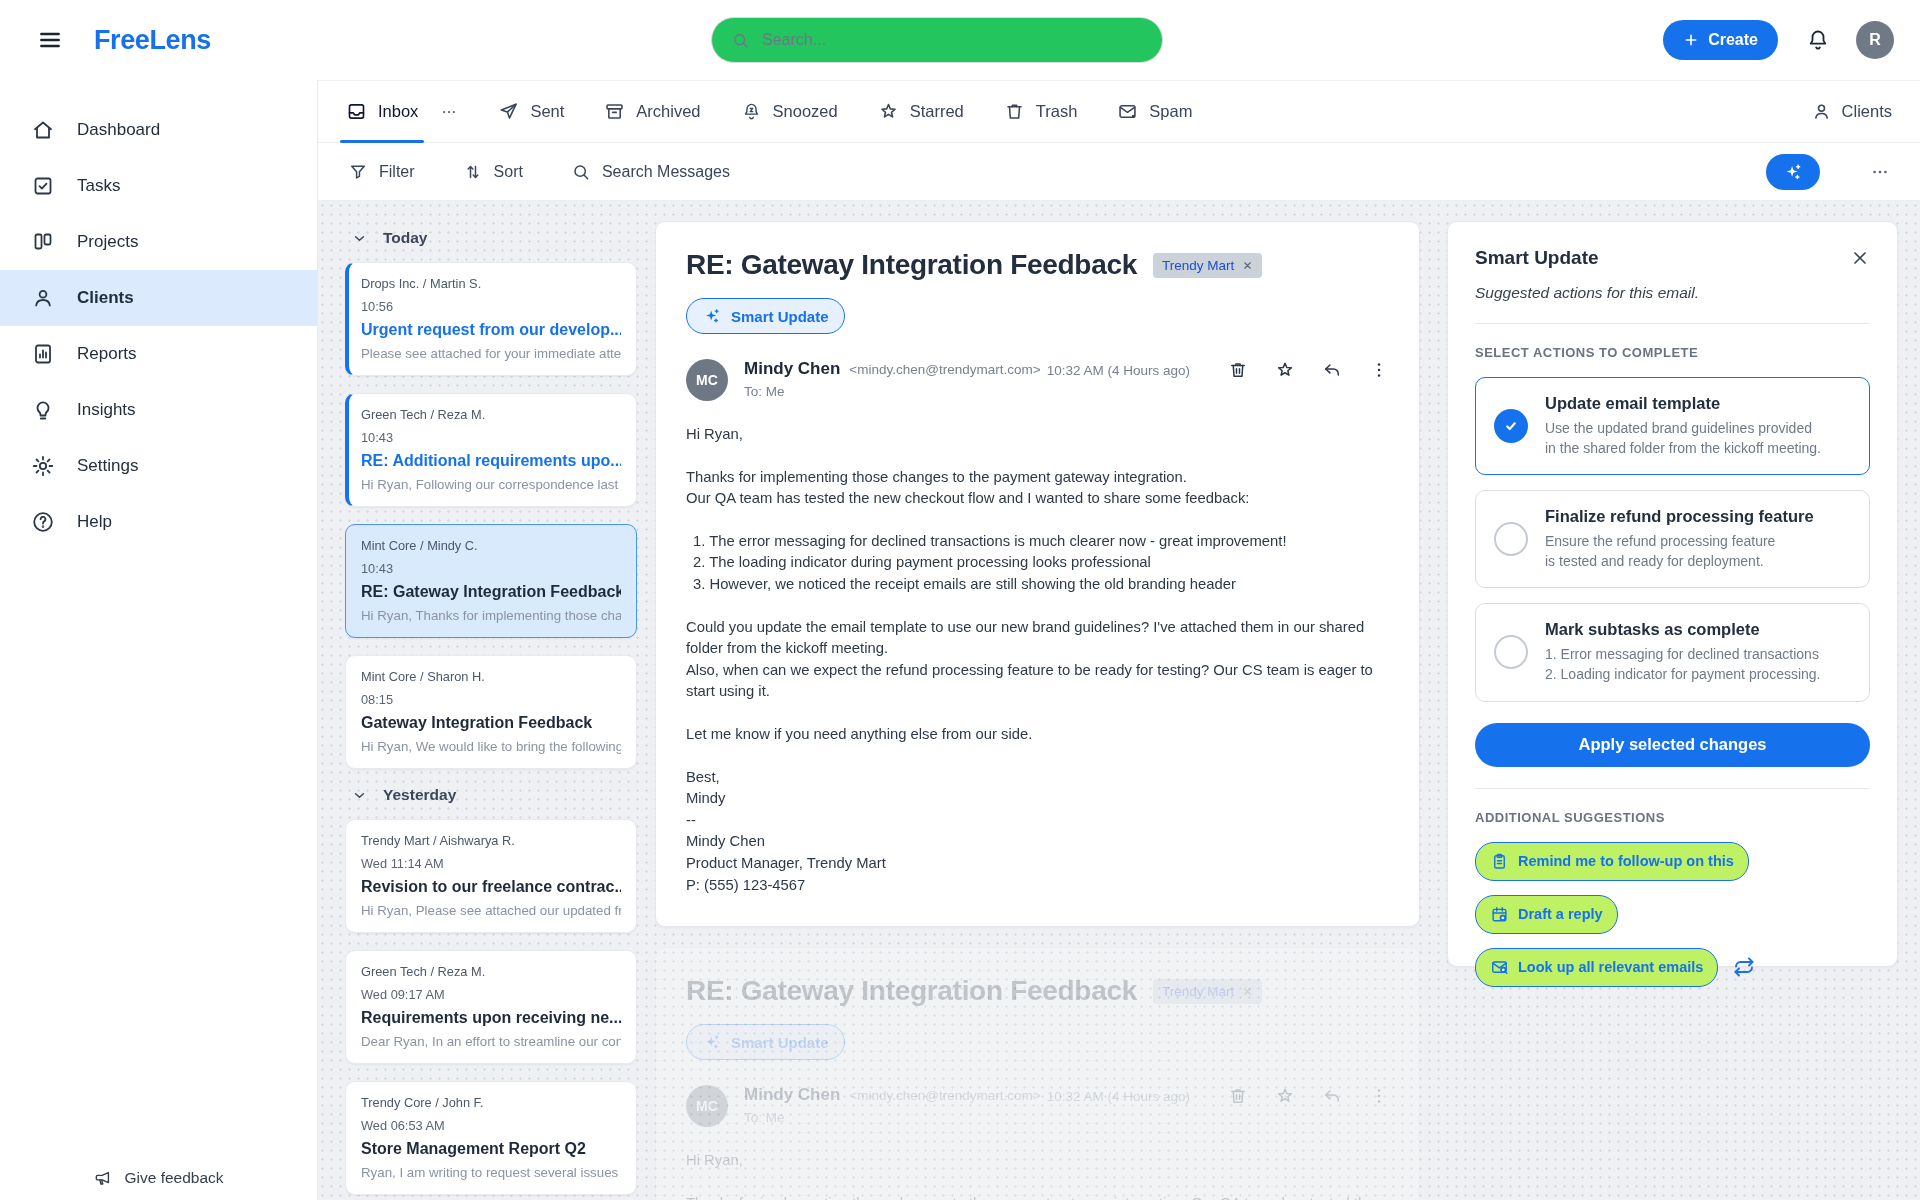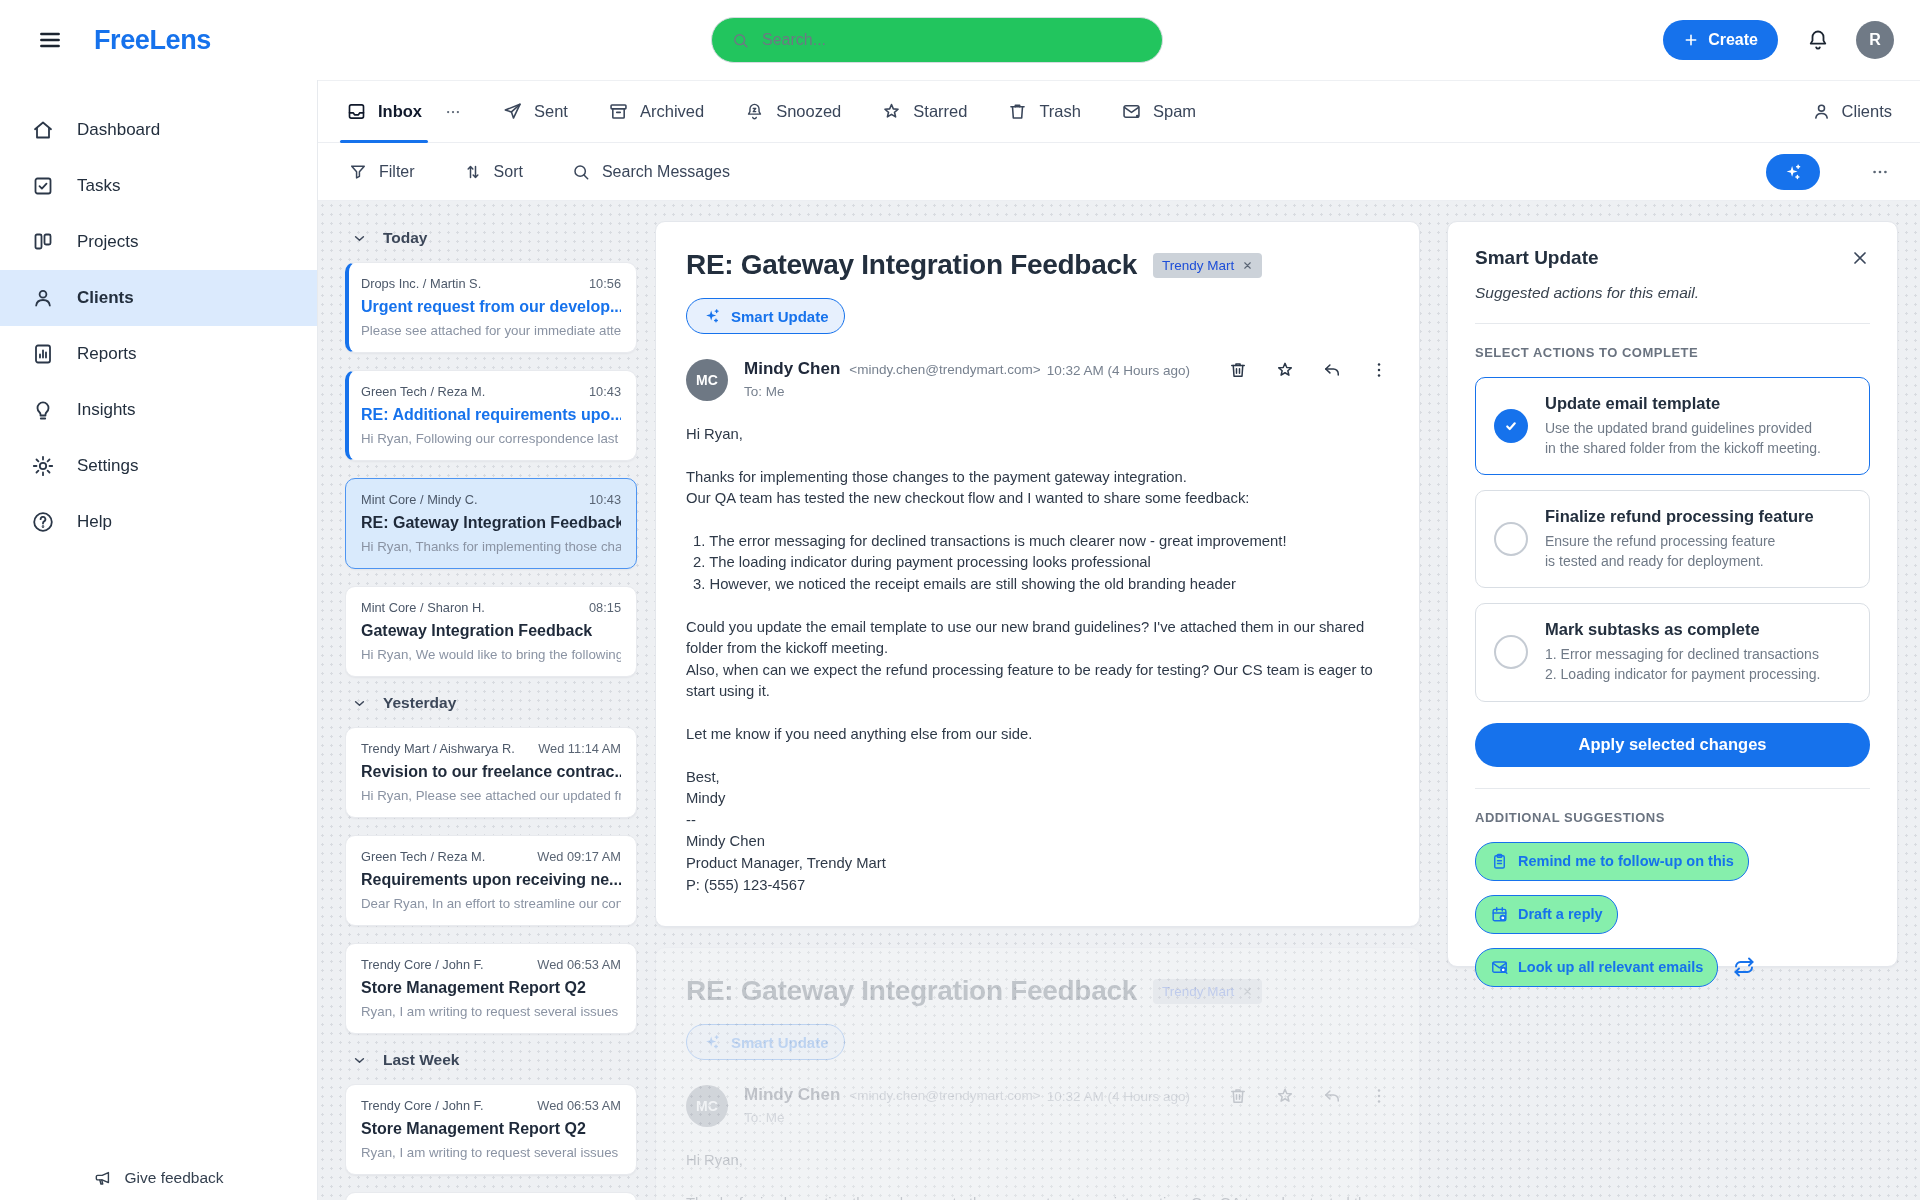--- a/index.html
+++ b/index.html
@@ -26,21 +26,21 @@
   .side-item.active { background: #dbeafd; font-weight: 700; }
   .side-icon { width: 24px; height: 24px; color: #2b3748; flex: 0 0 24px; }
   .side-feedback { margin-top: auto; margin-bottom: 12px; display: flex; align-items: center; justify-content: center; gap: 11px; font-size: 15.5px; color: #333f4e; cursor: pointer; }
 
   .content { flex: 1; display: flex; flex-direction: column; min-width: 0; border-top: 1px solid #eef0f3; }
 
   
   .tabsrow { height: 62px; flex: 0 0 62px; display: flex; align-items: center; padding: 0 28px; border-bottom: 1px solid #eceef2; background: #fff; }
   .tab { display: flex; align-items: center; gap: 11px; font-size: 16.5px; color: #3a465a; height: 100%; position: relative; margin-right: 40px; cursor: pointer; }
   .tab .t-icon { width: 21px; height: 21px; color: #3a465a; }
-  .tab.active { color: #10192b; font-weight: 700; }
+  .tab.active { color: #10192b; font-weight: 400; }
   .tab.active .t-icon { color: #10192b; }
   .tab.active::after { content: ""; position: absolute; left: -6px; right: -6px; bottom: -1px; height: 3px; background: #1672ec; border-radius: 2px; }
   .tab-more { color: #5a6574; margin: 0 40px 0 -18px; cursor: pointer; }
   .clients-link { margin-left: auto; display: flex; align-items: center; gap: 10px; font-size: 16.5px; color: #3a465a; cursor: pointer; }
 
   
   .toolsrow { height: 58px; flex: 0 0 58px; display: flex; align-items: center; gap: 48px; padding: 0 30px; border-bottom: 1px solid #eceef2; background: #fff; }
   .tool { display: flex; align-items: center; gap: 11px; font-size: 16px; color: #3a465a; cursor: pointer; }
   .tool .t-icon { width: 20px; height: 20px; }
   .ai-btn { margin-left: auto; width: 54px; height: 36px; border-radius: 18px; background: #1672ec; color: #fff; display: grid; place-items: center; border: none; cursor: pointer; }
@@ -52,21 +52,21 @@
     background-image: radial-gradient(#d8dbe0 1px, transparent 1.3px);
     background-size: 9px 9px; }
 
   
   .list-col { width: 292px; flex: 0 0 292px; margin-right: 18px; overflow: hidden; }
   .lsec { display: flex; align-items: center; gap: 15px; color: #3c4759; font-size: 15.5px; font-weight: 600; margin: 8px 0 15px 6px; cursor: pointer; }
   .lsec .t-icon { width: 17px; height: 17px; color: #3c4759; }
   .mail-card { background: #fff; border: 1px solid #e8eaee; border-radius: 10px; padding: 13px 15px 14px; margin-bottom: 17px; cursor: pointer; box-shadow: 0 1px 2px rgba(16,24,40,.05); }
   .mail-card.unread { border-left: 4px solid #1672ec; padding-left: 12px; }
   .mail-card.selected { background: #d9eafc; border: 1px solid #4d94f1; }
-  .mc-top { display: flex; justify-content: space-between; align-items: baseline; font-size: 12.8px; color: #4c5869; margin-bottom: 7px; gap: 8px; }
+  .mc-top { display: flex; justify-content: space-between; align-items: baseline; font-size: 12.8px; color: #4c5869; margin-bottom: 7px; gap: 8px; flex-direction: column; }
   .mc-sender { white-space: nowrap; overflow: hidden; font-weight: 500; }
   .mc-time { color: #5a6574; flex: 0 0 auto; }
   .mc-sub { font-size: 16px; font-weight: 700; color: #1f2a3a; white-space: nowrap; overflow: hidden; margin-bottom: 7px; }
   .mail-card.unread .mc-sub { color: #1672ec; }
   .mc-snip { font-size: 13.3px; color: #8a93a3; white-space: nowrap; overflow: hidden; }
 
   
   .detail-col { width: 765px; flex: 0 0 765px; margin-right: 27px; overflow: hidden; }
   .mailview { background: #fff; border: 1px solid #e4e7ec; border-radius: 10px; padding: 27px 30px 30px; box-shadow: 0 1px 3px rgba(16,24,40,.05); }
   .mv-titlerow { display: flex; align-items: center; gap: 16px; }
@@ -101,21 +101,21 @@
   .p-label { font-size: 13px; font-weight: 600; letter-spacing: .5px; color: #6a7380; margin-bottom: 17px; }
   .p-card { border: 1px solid #d9dee4; border-radius: 10px; padding: 16px 18px; display: flex; gap: 17px; align-items: center; margin-bottom: 15px; cursor: pointer; background: #fff; }
   .p-card.selected { border: 1.5px solid #1672ec; }
   .p-check { width: 34px; height: 34px; border-radius: 50%; flex: 0 0 34px; display: grid; place-items: center; }
   .p-check.on { background: #1672ec; color: #fff; }
   .p-check.off { border: 2px solid #c5cbd3; background: #fff; }
   .p-ct { font-size: 16.5px; font-weight: 700; color: #232f3e; margin-bottom: 6px; }
   .p-cd { font-size: 14px; color: #707a87; line-height: 1.4; }
   .apply-btn { width: 100%; height: 44px; border-radius: 22px; background: #1672ec; color: #fff; font-size: 16.5px; font-weight: 700; border: none; margin-top: 6px; cursor: pointer; font-family: inherit; }
   .p-sugrow { display: flex; align-items: center; gap: 14px; margin-bottom: 14px; flex-wrap: wrap; }
-  .sug-btn { display: inline-flex; align-items: center; gap: 9px; border: 1.5px solid #1672ec; color: #1672ec; border-radius: 19px; padding: 9px 14px; font-size: 14.5px; font-weight: 600; background: #86efac; cursor: pointer; font-family: inherit; }
+  .sug-btn { display: inline-flex; align-items: center; gap: 9px; border: 1.5px solid #1672ec; color: #1672ec; border-radius: 19px; padding: 9px 14px; font-size: 14.5px; font-weight: 600; background: #bef264; cursor: pointer; font-family: inherit; }
   .sug-btn .t-icon { width: 19px; height: 19px; }
   .repeat-btn { color: #1672ec; cursor: pointer; width: 24px; height: 24px; }
 </style>
 </head>
 <body>
 
 <div class="app">
 
   <div class="topbar">
     <div class="burger">

